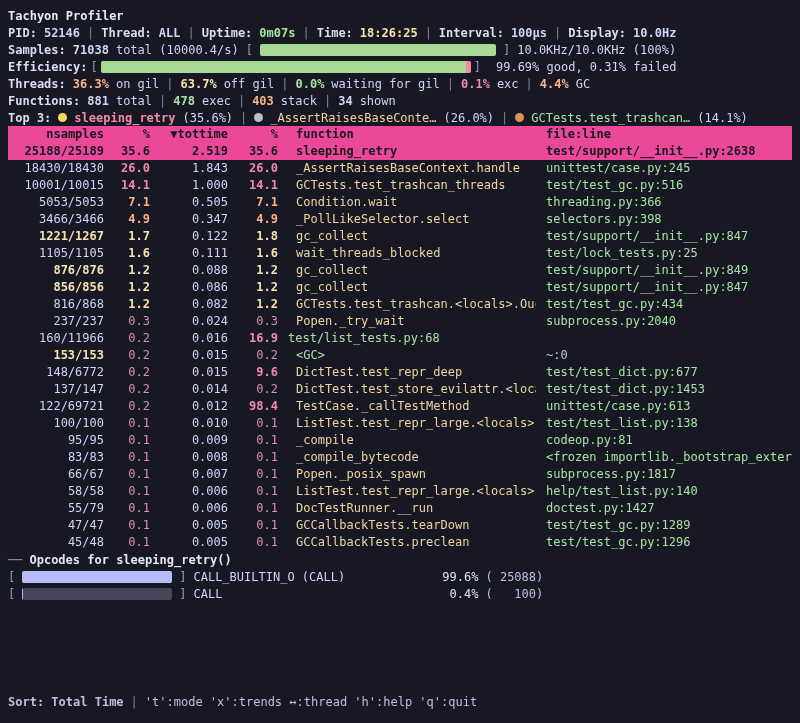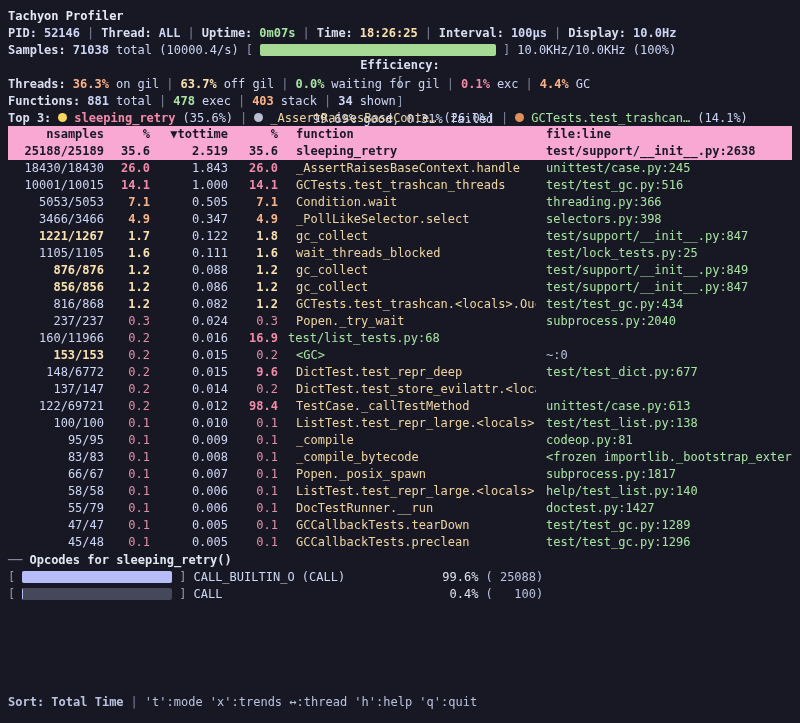--- a/index.html
+++ b/index.html
@@ -4,21 +4,21 @@
 <style>
   * { margin:0; padding:0; box-sizing:border-box; }
   html,body { width:800px; height:723px; }
   body {
     background:#181825; color:#cdd6f4;
     font-family:"DejaVu Sans Mono", monospace;
     font-size:12px; position:relative; overflow:hidden;
   }
   .screen { position:absolute; inset:0; padding:7px 8px 0;border-radius:16px; }
   .line { display:flex; align-items:center; gap:7px; height:17px; white-space:pre; }
-  .tight { gap:3px;flex-direction:column; }
+  .tight { gap:3px; }
   .b { font-weight:bold; }
   .title { font-weight:bold; color:#e6e9f5; }
   .sep { color:#7f849c; }
   .lbl { font-weight:bold; color:#d9def0;text-align:center; }
   .val { color:#cdd6f4; }
   .grnv { color:#a6e3a1; font-weight:bold; }
   .yelv { color:#f9e2af; font-weight:bold; }
   .peachv { color:#fab387; font-weight:bold; }
   .redv { color:#f38ba8; font-weight:bold; }
   .br { color:#9399b2; }
@@ -34,21 +34,21 @@
   .t1 { color:#f38ba8; font-weight:bold; }
   .t2 { color:#eed49f; }
   .t3 { color:#a6e3a1; }
 
   .trow { display:grid; grid-template-columns:96px 46px 78px 50px 258px 1fr;
           height:17px; line-height:17px; align-items:center; white-space:pre; overflow:hidden; }
   .trow span { overflow:hidden; display:block; }
   .cell-ns,.cell-pct,.cell-tt,.cell-cp { text-align:right; }
   .cell-fn { padding-left:18px; color:#eed49f; }
   .cell-fl { padding-left:10px; color:#a6e3a1; }
-  .hl { background:#f9a8d4; }
+  .hl { background:#ec4899; }
   .hl span { color:#181825 !important; font-weight:bold; }
   .c-red { color:#f38ba8; font-weight:bold; }
   .c-peach { color:#fab387; font-weight:bold; }
   .c-yel { color:#f9e2af; font-weight:bold; }
   .c-rose { color:#e08fa9; }
   .c-grn { color:#a6e3a1; }
   .c-wht { color:#bac2de; }
 
   .ophdr .dash { color:#9399b2; }
   .ophdr .optitle { font-weight:bold; color:#e2e6f3; }
@@ -98,21 +98,21 @@
     <span class="bar samplesbar"><span class="fillg" style="width: 100%;"></span></span>
     <span class="br">]</span>
     <span class="val">10.0KHz/10.0KHz (100%)</span>
   </div>
 
   <div class="line tight">
     <span class="lbl">Efficiency:</span>
     <span class="br">[</span>
     <span class="bar effbar"><span class="fillg" style="width: 99.69%;"></span><span class="fillr" style="width: 0.31%;"></span></span>
     <span class="br">]</span>
-    <span class="val" style="margin-left:6px">99.69% good, 0.31% failed</span>
+    <span class="val" style="margin-left:12px">99.69% good, 0.31% failed</span>
   </div>
 
   <div class="line">
     <span class="lbl">Threads:</span>
     <span class="peachv">36.3%</span>
     <span class="val">on gil</span>
     <span class="sep">|</span>
     <span class="yelv">63.7%</span>
     <span class="val">off gil</span>
     <span class="sep">|</span>
@@ -165,21 +165,21 @@
     <div class="trow"><span class="cell-ns">3466/3466</span><span class="cell-pct c-peach">4.9</span><span class="cell-tt">0.347</span><span class="cell-cp c-peach">4.9</span><span class="cell-fn">_PollLikeSelector.select</span><span class="cell-fl">selectors.py:398</span></div>
     <div class="trow"><span class="cell-ns c-yel">1221/1267</span><span class="cell-pct c-yel">1.7</span><span class="cell-tt">0.122</span><span class="cell-cp c-yel">1.8</span><span class="cell-fn">gc_collect</span><span class="cell-fl">test/support/__init__.py:847</span></div>
     <div class="trow"><span class="cell-ns">1105/1105</span><span class="cell-pct c-yel">1.6</span><span class="cell-tt">0.111</span><span class="cell-cp c-yel">1.6</span><span class="cell-fn">wait_threads_blocked</span><span class="cell-fl">test/lock_tests.py:25</span></div>
     <div class="trow"><span class="cell-ns c-yel">876/876</span><span class="cell-pct c-yel">1.2</span><span class="cell-tt">0.088</span><span class="cell-cp c-yel">1.2</span><span class="cell-fn">gc_collect</span><span class="cell-fl">test/support/__init__.py:849</span></div>
     <div class="trow"><span class="cell-ns c-yel">856/856</span><span class="cell-pct c-yel">1.2</span><span class="cell-tt">0.086</span><span class="cell-cp c-yel">1.2</span><span class="cell-fn">gc_collect</span><span class="cell-fl">test/support/__init__.py:847</span></div>
     <div class="trow"><span class="cell-ns">816/868</span><span class="cell-pct c-yel">1.2</span><span class="cell-tt">0.082</span><span class="cell-cp c-yel">1.2</span><span class="cell-fn">GCTests.test_trashcan.&lt;locals&gt;.Ouch…</span><span class="cell-fl">test/test_gc.py:434</span></div>
     <div class="trow"><span class="cell-ns">237/237</span><span class="cell-pct c-rose">0.3</span><span class="cell-tt">0.024</span><span class="cell-cp c-rose">0.3</span><span class="cell-fn">Popen._try_wait</span><span class="cell-fl">subprocess.py:2040</span></div>
     <div class="trow"><span class="cell-ns">160/11966</span><span class="cell-pct c-rose">0.2</span><span class="cell-tt">0.016</span><span class="cell-cp c-red">16.9</span><span class="cell-fl">test/list_tests.py:68</span></div>
     <div class="trow"><span class="cell-ns c-yel">153/153</span><span class="cell-pct c-rose">0.2</span><span class="cell-tt">0.015</span><span class="cell-cp c-rose">0.2</span><span class="cell-fn c-grn">&lt;GC&gt;</span><span class="cell-fl c-wht">~:0</span></div>
     <div class="trow"><span class="cell-ns">148/6772</span><span class="cell-pct c-rose">0.2</span><span class="cell-tt">0.015</span><span class="cell-cp c-red">9.6</span><span class="cell-fn">DictTest.test_repr_deep</span><span class="cell-fl">test/test_dict.py:677</span></div>
-    <div class="trow"><span class="cell-ns">137/147</span><span class="cell-pct c-rose">0.2</span><span class="cell-tt">0.014</span><span class="cell-cp c-rose">0.2</span><span class="cell-fn">DictTest.test_store_evilattr.&lt;local…</span></div>
+    <div class="trow"><span class="cell-ns">137/147</span><span class="cell-pct c-rose">0.2</span><span class="cell-tt">0.014</span><span class="cell-cp c-rose">0.2</span><span class="cell-fn">DictTest.test_store_evilattr.&lt;local…</span><span class="cell-fl">test/test_dict.py:1453</span></div>
     <div class="trow"><span class="cell-ns">122/69721</span><span class="cell-pct c-rose">0.2</span><span class="cell-tt">0.012</span><span class="cell-cp c-red">98.4</span><span class="cell-fn">TestCase._callTestMethod</span><span class="cell-fl">unittest/case.py:613</span></div>
     <div class="trow"><span class="cell-ns">100/100</span><span class="cell-pct c-rose">0.1</span><span class="cell-tt">0.010</span><span class="cell-cp c-rose">0.1</span><span class="cell-fn">ListTest.test_repr_large.&lt;locals&gt;.c…</span><span class="cell-fl">test/test_list.py:138</span></div>
     <div class="trow"><span class="cell-ns">95/95</span><span class="cell-pct c-rose">0.1</span><span class="cell-tt">0.009</span><span class="cell-cp c-rose">0.1</span><span class="cell-fn">_compile</span><span class="cell-fl">codeop.py:81</span></div>
     <div class="trow"><span class="cell-ns">83/83</span><span class="cell-pct c-rose">0.1</span><span class="cell-tt">0.008</span><span class="cell-cp c-rose">0.1</span><span class="cell-fn">_compile_bytecode</span><span class="cell-fl">&lt;frozen importlib._bootstrap_externa</span></div>
     <div class="trow"><span class="cell-ns">66/67</span><span class="cell-pct c-rose">0.1</span><span class="cell-tt">0.007</span><span class="cell-cp c-rose">0.1</span><span class="cell-fn">Popen._posix_spawn</span><span class="cell-fl">subprocess.py:1817</span></div>
     <div class="trow"><span class="cell-ns">58/58</span><span class="cell-pct c-rose">0.1</span><span class="cell-tt">0.006</span><span class="cell-cp c-rose">0.1</span><span class="cell-fn">ListTest.test_repr_large.&lt;locals&gt;.c…</span><span class="cell-fl">help/test_list.py:140</span></div>
     <div class="trow"><span class="cell-ns">55/79</span><span class="cell-pct c-rose">0.1</span><span class="cell-tt">0.006</span><span class="cell-cp c-rose">0.1</span><span class="cell-fn">DocTestRunner.__run</span><span class="cell-fl">doctest.py:1427</span></div>
     <div class="trow"><span class="cell-ns">47/47</span><span class="cell-pct c-rose">0.1</span><span class="cell-tt">0.005</span><span class="cell-cp c-rose">0.1</span><span class="cell-fn">GCCallbackTests.tearDown</span><span class="cell-fl">test/test_gc.py:1289</span></div>
     <div class="trow"><span class="cell-ns">45/48</span><span class="cell-pct c-rose">0.1</span><span class="cell-tt">0.005</span><span class="cell-cp c-rose">0.1</span><span class="cell-fn">GCCallbackTests.preclean</span><span class="cell-fl">test/test_gc.py:1296</span></div>
   </div>

